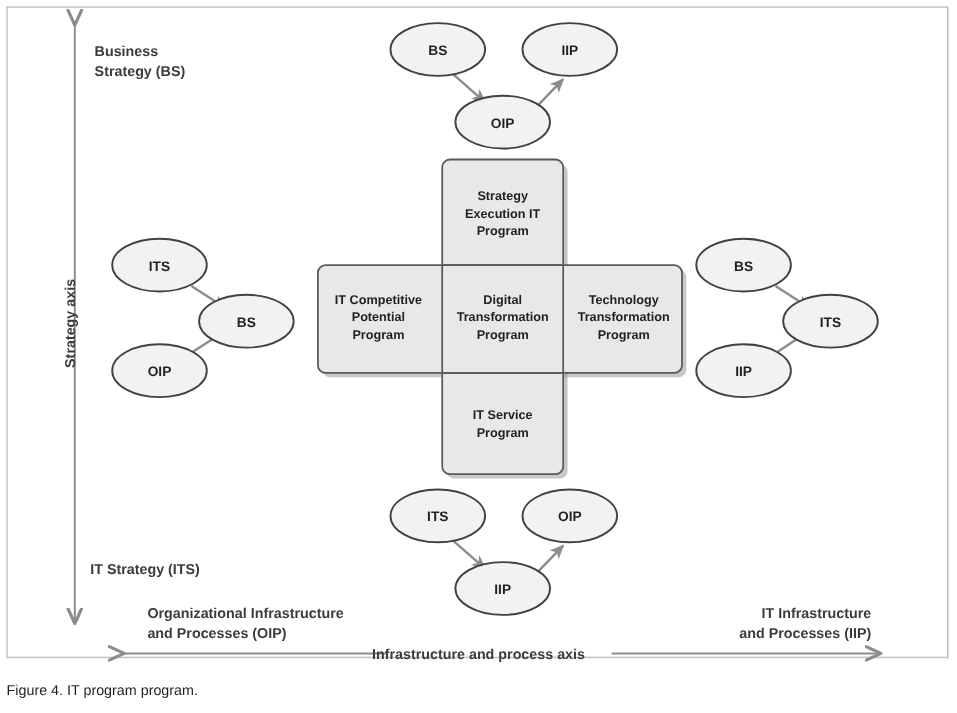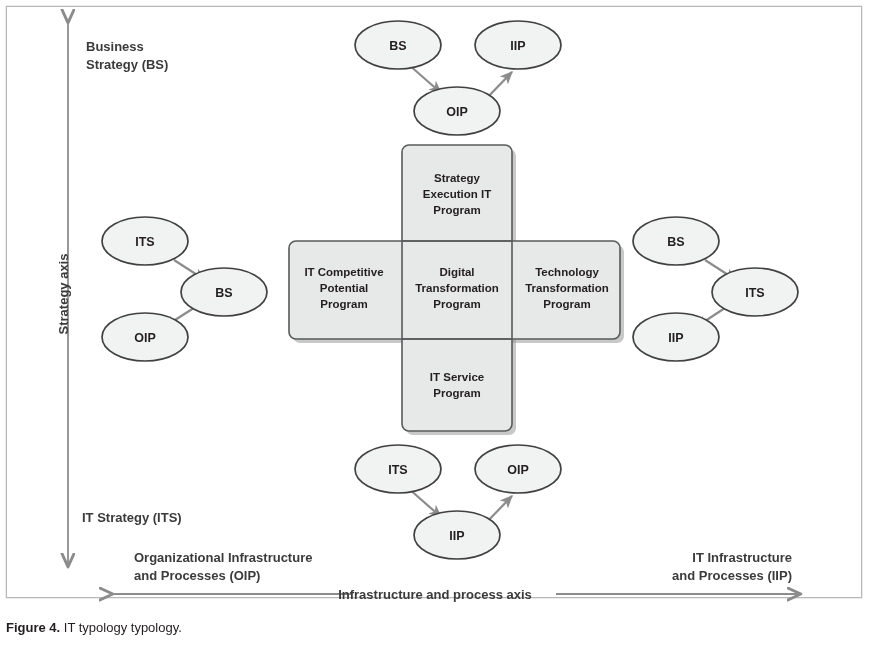--- a/index.html
+++ b/index.html
@@ -86,21 +86,21 @@
   .caption {
     position: absolute;
     left: 6px;
     top: 620px;
     font-family: "Liberation Sans", sans-serif;
     font-size: 13px;
     color: #231f20;
     white-space: nowrap;
   }
   .caption b {
-    font-weight: bold;
+    font-weight: normal;
   }
 </style>
 </head>
 <body>
 
 <div id="figure-root">
 
   <div class="figure-frame"></div>
 
   <svg class="diagram" width="870" height="648" viewBox="0 0 870 648">
@@ -233,16 +233,16 @@
       <ellipse class="ellipse-shape" cx="518" cy="469" rx="43" ry="24"></ellipse>
       <text class="node-label" x="518" y="474" text-anchor="middle">OIP</text>
 
       <ellipse class="ellipse-shape" cx="457" cy="535" rx="43" ry="24"></ellipse>
       <text class="node-label" x="457" y="540" text-anchor="middle">IIP</text>
     </g>
   </svg>
 
   <div class="caption">
     <b>Figure 4.</b>
-    <span>IT typology typology.</span>
+    <span>IT program program.</span>
   </div>
 
 </div>
 
 </body></html>

